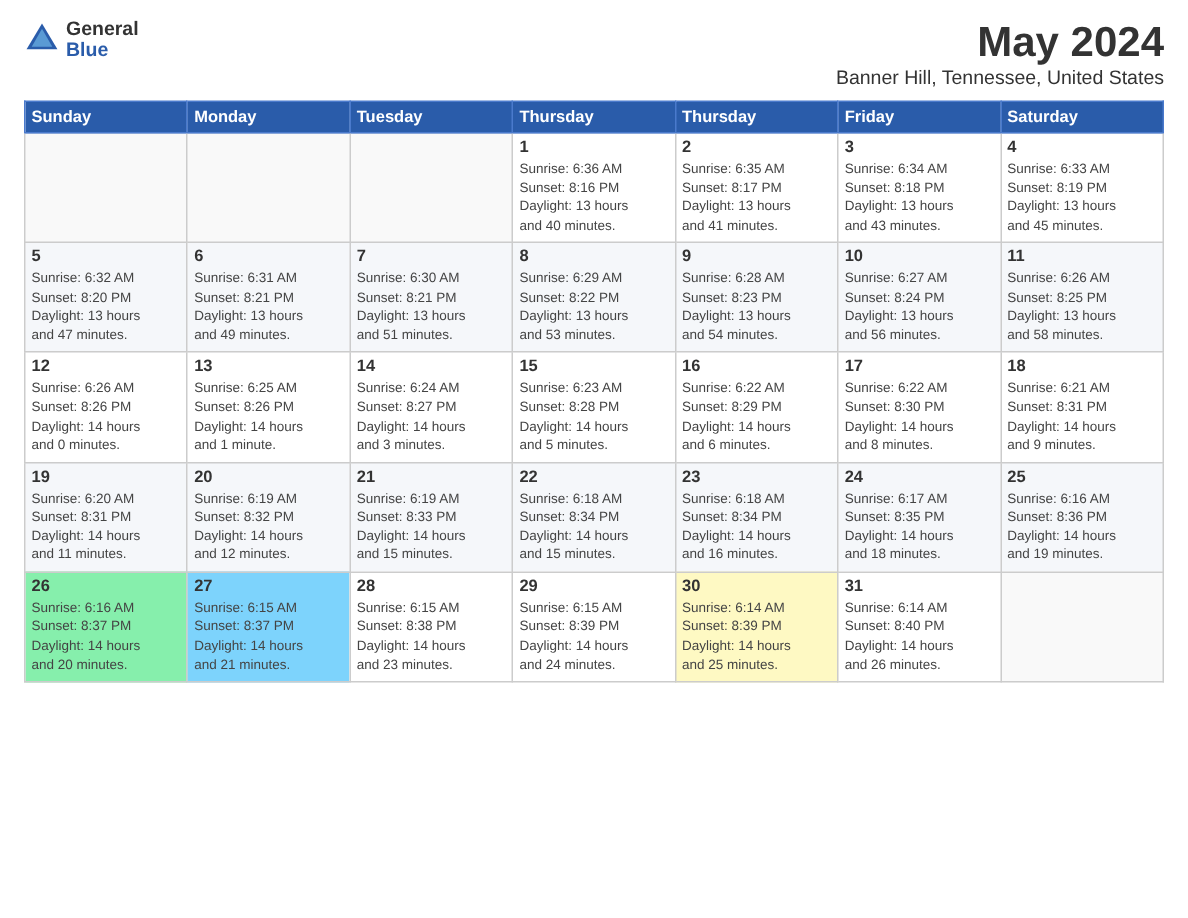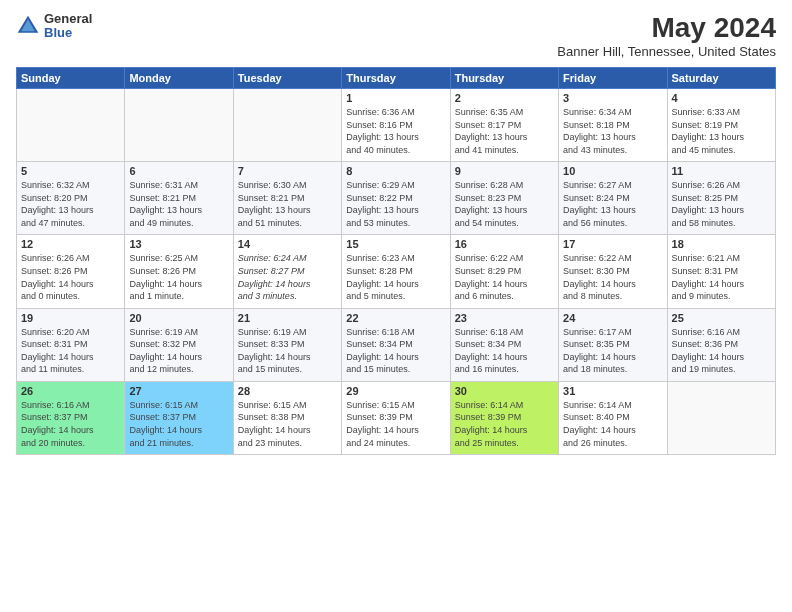--- a/index.html
+++ b/index.html
@@ -232,21 +232,21 @@
           </td>
           <td style="background: rgb(255, 255, 255);">
             <span class="day-num">13</span>
             <div class="day-info" style="white-space: pre-line;">Sunrise: 6:25 AM
 Sunset: 8:26 PM
 Daylight: 14 hours
 and 1 minute.</div>
           </td>
           <td style="background: rgb(255, 255, 255);">
             <span class="day-num">14</span>
-            <div class="day-info" style="white-space: pre-line; font-style: italic;">Sunrise: 6:24 AM
+            <div class="day-info" style="white-space: pre-line;">Sunrise: 6:24 AM
 Sunset: 8:27 PM
 Daylight: 14 hours
 and 3 minutes.</div>
           </td>
           <td style="background: rgb(255, 255, 255);">
             <span class="day-num">15</span>
             <div class="day-info" style="white-space: pre-line;">Sunrise: 6:23 AM
 Sunset: 8:28 PM
 Daylight: 14 hours
 and 5 minutes.</div>
@@ -346,21 +346,21 @@
 Daylight: 14 hours
 and 23 minutes.</div>
           </td>
           <td style="background: rgb(255, 255, 255);">
             <span class="day-num">29</span>
             <div class="day-info" style="white-space: pre-line;">Sunrise: 6:15 AM
 Sunset: 8:39 PM
 Daylight: 14 hours
 and 24 minutes.</div>
           </td>
-          <td style="background: #bef264;">
+          <td style="background: #fef9c3;">
             <span class="day-num">30</span>
             <div class="day-info" style="white-space: pre-line;">Sunrise: 6:14 AM
 Sunset: 8:39 PM
 Daylight: 14 hours
 and 25 minutes.</div>
           </td>
           <td style="background: rgb(255, 255, 255);">
             <span class="day-num">31</span>
             <div class="day-info" style="white-space: pre-line;">Sunrise: 6:14 AM
 Sunset: 8:40 PM

